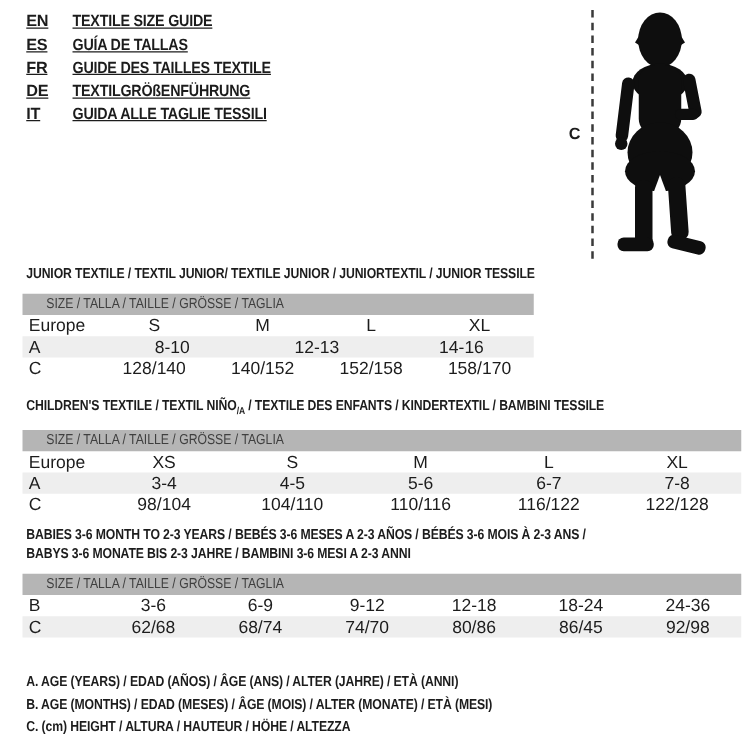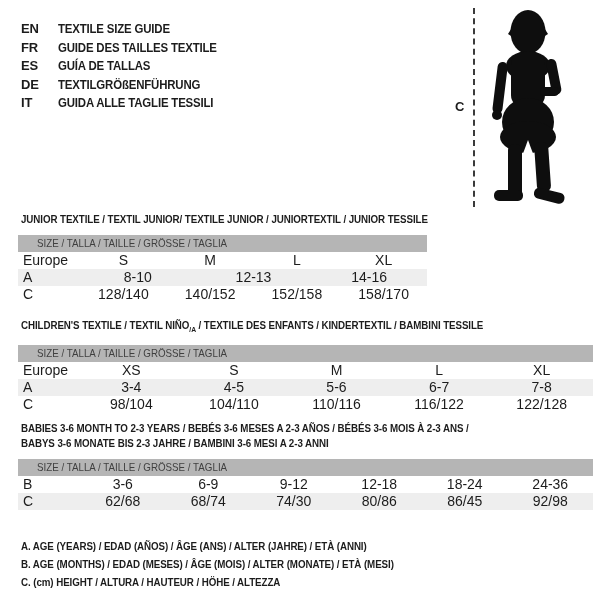--- a/index.html
+++ b/index.html
@@ -8,21 +8,21 @@
     background:#ffffff; color:#1c1c1c;
     font-family:"Liberation Sans", sans-serif;
     -webkit-font-smoothing:antialiased;
   }
 
   
   .cx88 { display:inline-block; transform:scaleX(0.88); transform-origin:0 50%; white-space:nowrap; }
   .cx85 { display:inline-block; transform:scaleX(0.85); transform-origin:0 50%; white-space:nowrap; }
 
   
-  .lang-header { position:absolute; left:21px; top:20px; }
+  .lang-header { position:absolute; left:21px; top:8px;text-decoration:underline; }
   .lang-row { display:flex; height:18.5px; line-height:18.5px; font-size:13px; font-weight:bold; letter-spacing:-0.2px; }
   .lang-code { width:37px; flex:0 0 37px; }
 
   
   .measure-line { position:absolute; left:473px; top:8px; height:199px; width:0; border-left:2px dashed #3a3a3a; }
   .c-label { position:absolute; left:455px; top:99px; font-size:13px; font-weight:bold; }
   .baby-svg { position:absolute; left:482px; top:6px; width:92px; height:204px; }
 
   
   .tbl { position:absolute; left:18px; }
@@ -45,26 +45,26 @@
 <body>
 
 <div>
 
   <div class="lang-header">
     <div class="lang-row">
       <span class="lang-code">EN</span>
       <span class="cx88">TEXTILE SIZE GUIDE</span>
     </div>
     <div class="lang-row">
+      <span class="lang-code">ES</span>
+      <span class="cx88">GUÍA DE TALLAS</span>
+    </div>
+    <div class="lang-row">
       <span class="lang-code">FR</span>
       <span class="cx88">GUIDE DES TAILLES TEXTILE</span>
-    </div>
-    <div class="lang-row">
-      <span class="lang-code">ES</span>
-      <span class="cx88">GUÍA DE TALLAS</span>
     </div>
     <div class="lang-row">
       <span class="lang-code">DE</span>
       <span class="cx88">TEXTILGRÖßENFÜHRUNG</span>
     </div>
     <div class="lang-row">
       <span class="lang-code">IT</span>
       <span class="cx88">GUIDA ALLE TAGLIE TESSILI</span>
     </div>
   </div>
@@ -167,21 +167,21 @@
       <span class="c">6-9</span>
       <span class="c">9-12</span>
       <span class="c">12-18</span>
       <span class="c">18-24</span>
       <span class="c">24-36</span>
     </div>
     <div class="trow alt">
       <span class="lbl">C</span>
       <span class="c">62/68</span>
       <span class="c">68/74</span>
-      <span class="c">74/30</span>
+      <span class="c">74/70</span>
       <span class="c">80/86</span>
       <span class="c">86/45</span>
       <span class="c">92/98</span>
     </div>
   </section>
 
   <div class="notes">
     <div class="note-line"><span class="cx85">A. AGE (YEARS) / EDAD (AÑOS) / ÂGE (ANS) / ALTER (JAHRE) / ETÀ (ANNI)</span></div>
     <div class="note-line"><span class="cx85">B. AGE (MONTHS) / EDAD (MESES) / ÂGE (MOIS) / ALTER (MONATE) / ETÀ (MESI)</span></div>
     <div class="note-line"><span class="cx85">C. (cm) HEIGHT / ALTURA / HAUTEUR / HÖHE / ALTEZZA</span></div>

